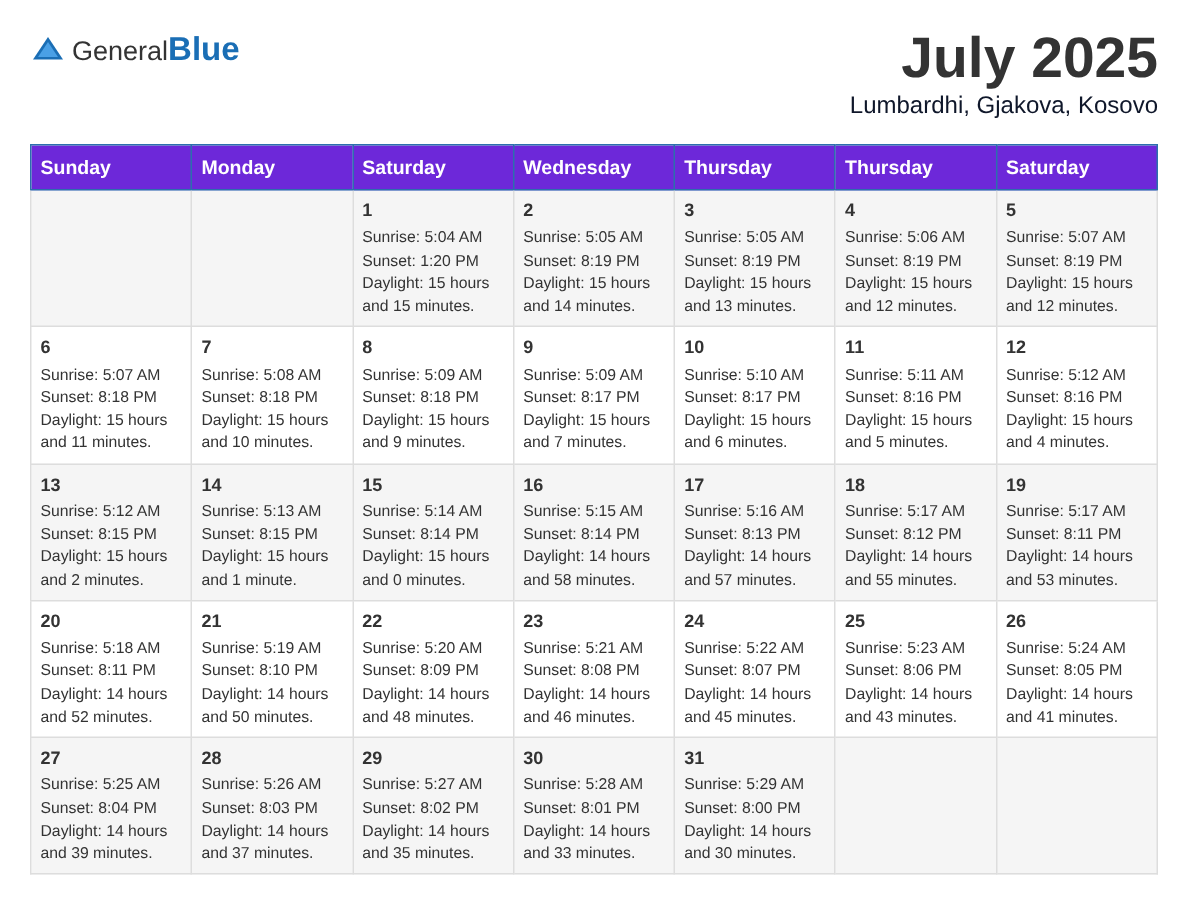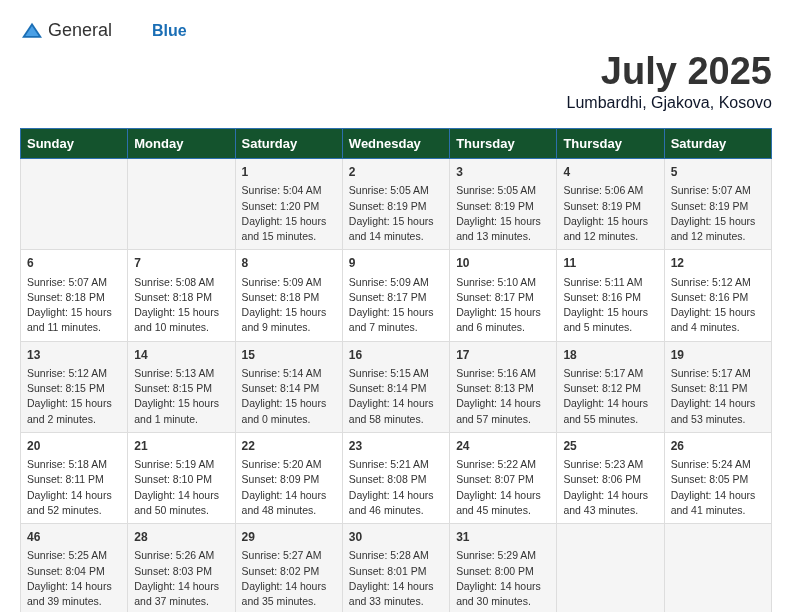--- a/index.html
+++ b/index.html
@@ -20,51 +20,49 @@
       display: flex;
       align-items: center;
       gap: 4px;
     }
     .logo-text-general {
       font-size: 18px;
       font-weight: normal;
       color: #333;
     }
     .logo-text-blue {
-      font-size: 16px;
+      font-size: 22px;
       font-weight: bold;
       color: #1a6eb5;
-      padding-left: 40px;
     }
     .logo-icon {
       width: 24px;
       height: 20px;
     }
     .title-area {
       text-align: right;
-      margin-top: 32px;
     }
     .month-title {
       font-size: 38px;
       font-weight: bold;
       color: #333;
       line-height: 1;
     }
     .location-title {
       font-size: 16px;
       color: #0f172a;
       margin-top: 4px;
     }
     table {
       width: 100%;
       border-collapse: collapse;
       table-layout: fixed;
     }
     thead tr {
-      background-color: #14532d;
+      background-color: #6d28d9;
     }
     thead th {
       color: #fff;
       font-size: 13px;
       font-weight: bold;
       padding: 7px 6px;
       text-align: left;
       border: 1px solid #2c6fad;
     }
     tbody tr {
@@ -287,21 +285,21 @@
         </td>
         <td>
           <span class="day-number">26</span>
           <div>Sunrise: 5:24 AM</div>
           <div>Sunset: 8:05 PM</div>
           <div>Daylight: 14 hours and 41 minutes.</div>
         </td>
       </tr>
       <tr>
         <td>
-          <span class="day-number">46</span>
+          <span class="day-number">27</span>
           <div>Sunrise: 5:25 AM</div>
           <div>Sunset: 8:04 PM</div>
           <div>Daylight: 14 hours and 39 minutes.</div>
         </td>
         <td>
           <span class="day-number">28</span>
           <div>Sunrise: 5:26 AM</div>
           <div>Sunset: 8:03 PM</div>
           <div>Daylight: 14 hours and 37 minutes.</div>
         </td>

